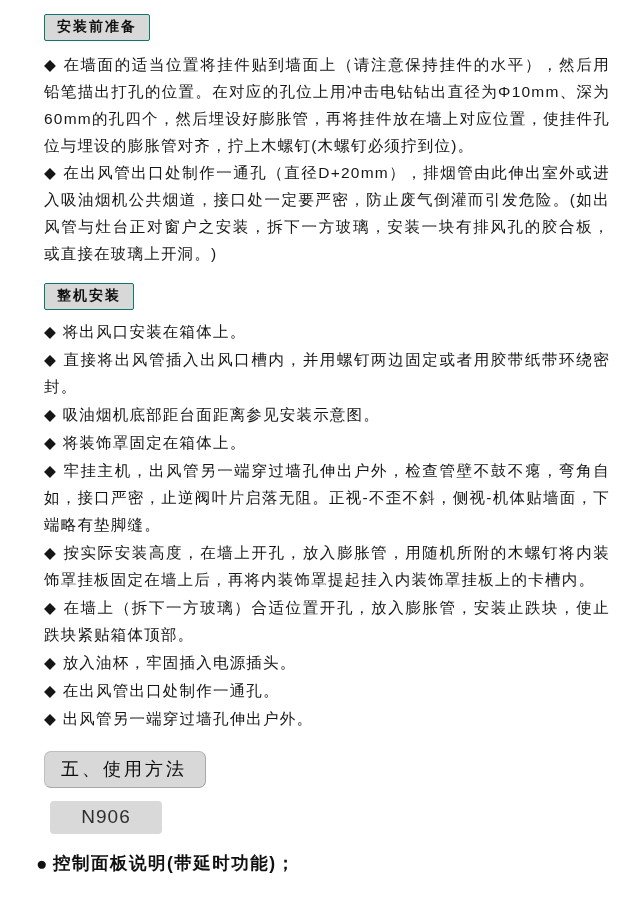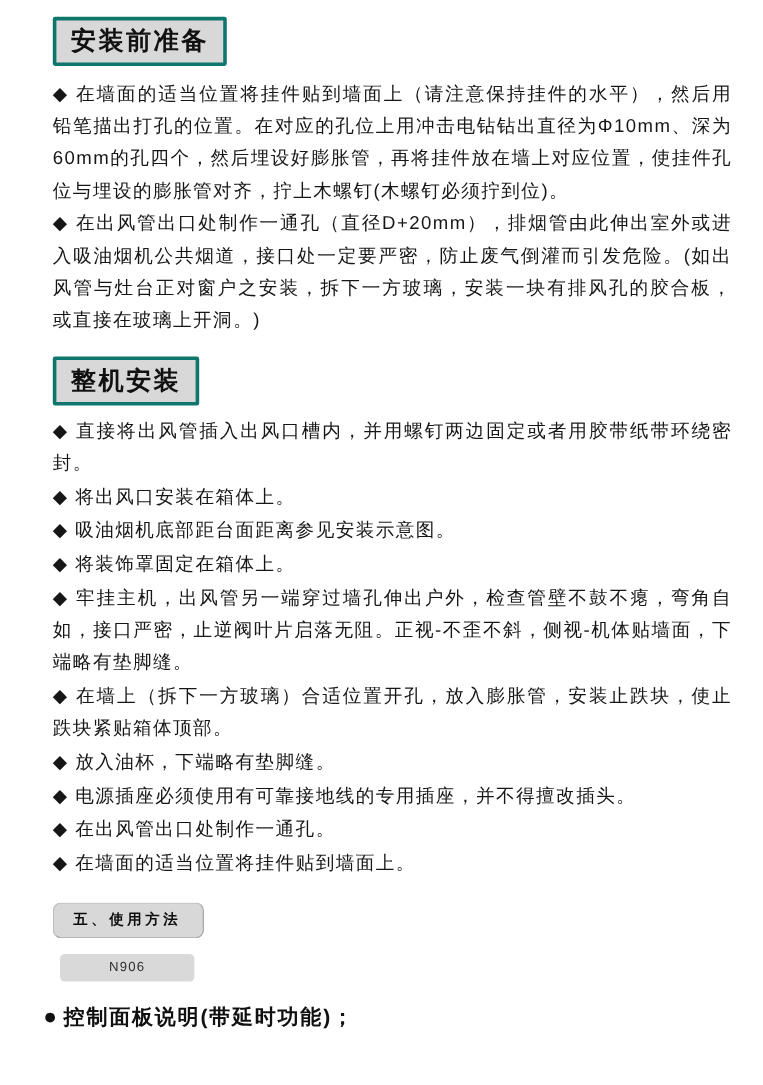--- a/index.html
+++ b/index.html
@@ -10,24 +10,24 @@
     height: 904px;
     background: #ffffff;
     font-family: "Liberation Sans", "DejaVu Sans", sans-serif;
     color: #1a1a1a;
     padding: 14px 26px 0 44px;
     overflow: hidden;
   }
   .sec-heading {
     display: inline-block;
     background: #d8d8d8;
-    border: 3px solid #0f766e;
+    border: 1px solid #0f766e;
     border-radius: 2px;
     padding: 3px 12px 4px 12px;
-    font-size: 21px;
+    font-size: 14px;
     font-weight: bold;
     letter-spacing: 2px;
     color: #111;
   }
   .para {
     font-size: 15.5px;
     line-height: 27px;
     letter-spacing: 1.2px;
     text-align: justify;
     color: #161616;
@@ -37,33 +37,33 @@
   .bullets { margin-top: 8px; }
   .bullets .para { margin-top: 0; margin-bottom: 1px; }
   .chapter-box {
     display: inline-block;
     background: #d8d8d8;
     border: 1px solid #bdbdbd;
     border-right-color: #a8a8a8;
     border-bottom-color: #a8a8a8;
     border-radius: 7px;
     padding: 5px 18px 6px 16px;
-    font-size: 12px;
-    font-weight: bold;
+    font-size: 18px;
+    font-weight: normal;
     letter-spacing: 3px;
     color: #0d0d0d;
     margin-top: 18px;
   }
   .model-box {
     width: 112px;
     background: #d9d9d9;
     border-radius: 4px;
     text-align: center;
     padding: 5px 0 6px 0;
-    font-size: 11px;
+    font-size: 19px;
     color: #2e2e2e;
     margin-top: 13px;
     margin-left: 6px;
     letter-spacing: 1px;
   }
   .caption-line {
     margin-top: 17px;
     font-size: 17.5px;
     font-weight: bold;
     letter-spacing: 1.5px;
@@ -81,30 +81,30 @@
 <div class="page">
 
   
   <div class="sec-heading">安装前准备</div>
   <p class="para">◆ 在墙面的适当位置将挂件贴到墙面上（请注意保持挂件的水平），然后用铅笔描出打孔的位置。在对应的孔位上用冲击电钻钻出直径为Φ10mm、深为60mm的孔四个，然后埋设好膨胀管，再将挂件放在墙上对应位置，使挂件孔位与埋设的膨胀管对齐，拧上木螺钉(木螺钉必须拧到位)。</p>
   <p class="para tight">◆ 在出风管出口处制作一通孔（直径D+20mm），排烟管由此伸出室外或进入吸油烟机公共烟道，接口处一定要严密，防止废气倒灌而引发危险。(如出风管与灶台正对窗户之安装，拆下一方玻璃，安装一块有排风孔的胶合板，或直接在玻璃上开洞。)</p>
 
   
   <div class="sec-heading" style="margin-top:16px;padding-left:12px;">整机安装</div>
   <div class="bullets">
+    <p class="para">◆ 将出风口安装在箱体上。</p>
     <p class="para">◆ 直接将出风管插入出风口槽内，并用螺钉两边固定或者用胶带纸带环绕密封。</p>
-    <p class="para">◆ 将出风口安装在箱体上。</p>
     <p class="para">◆ 吸油烟机底部距台面距离参见安装示意图。</p>
     <p class="para">◆ 将装饰罩固定在箱体上。</p>
     <p class="para">◆ 牢挂主机，出风管另一端穿过墙孔伸出户外，检查管壁不鼓不瘪，弯角自如，接口严密，止逆阀叶片启落无阻。正视-不歪不斜，侧视-机体贴墙面，下端略有垫脚缝。</p>
+    <p class="para">◆ 按实际安装高度，在墙上开孔，放入膨胀管，用随机所附的木螺钉将内装饰罩挂板固定在墙上后，再将内装饰罩提起挂入内装饰罩挂板上的卡槽内。</p>
     <p class="para">◆ 在墙上（拆下一方玻璃）合适位置开孔，放入膨胀管，安装止跌块，使止跌块紧贴箱体顶部。</p>
-    <p class="para">◆ 放入油杯，下端略有垫脚缝。</p>
-    <p class="para">◆ 电源插座必须使用有可靠接地线的专用插座，并不得擅改插头。</p>
+    <p class="para">◆ 放入油杯，牢固插入电源插头。</p>
     <p class="para">◆ 在出风管出口处制作一通孔。</p>
-    <p class="para">◆ 在墙面的适当位置将挂件贴到墙面上。</p>
+    <p class="para">◆ 出风管另一端穿过墙孔伸出户外。</p>
   </div>
 
   
   <div class="chapter-box">五、使用方法</div>
 
   
   <div class="model-box">N906</div>
 
   
   <div class="caption-line">

